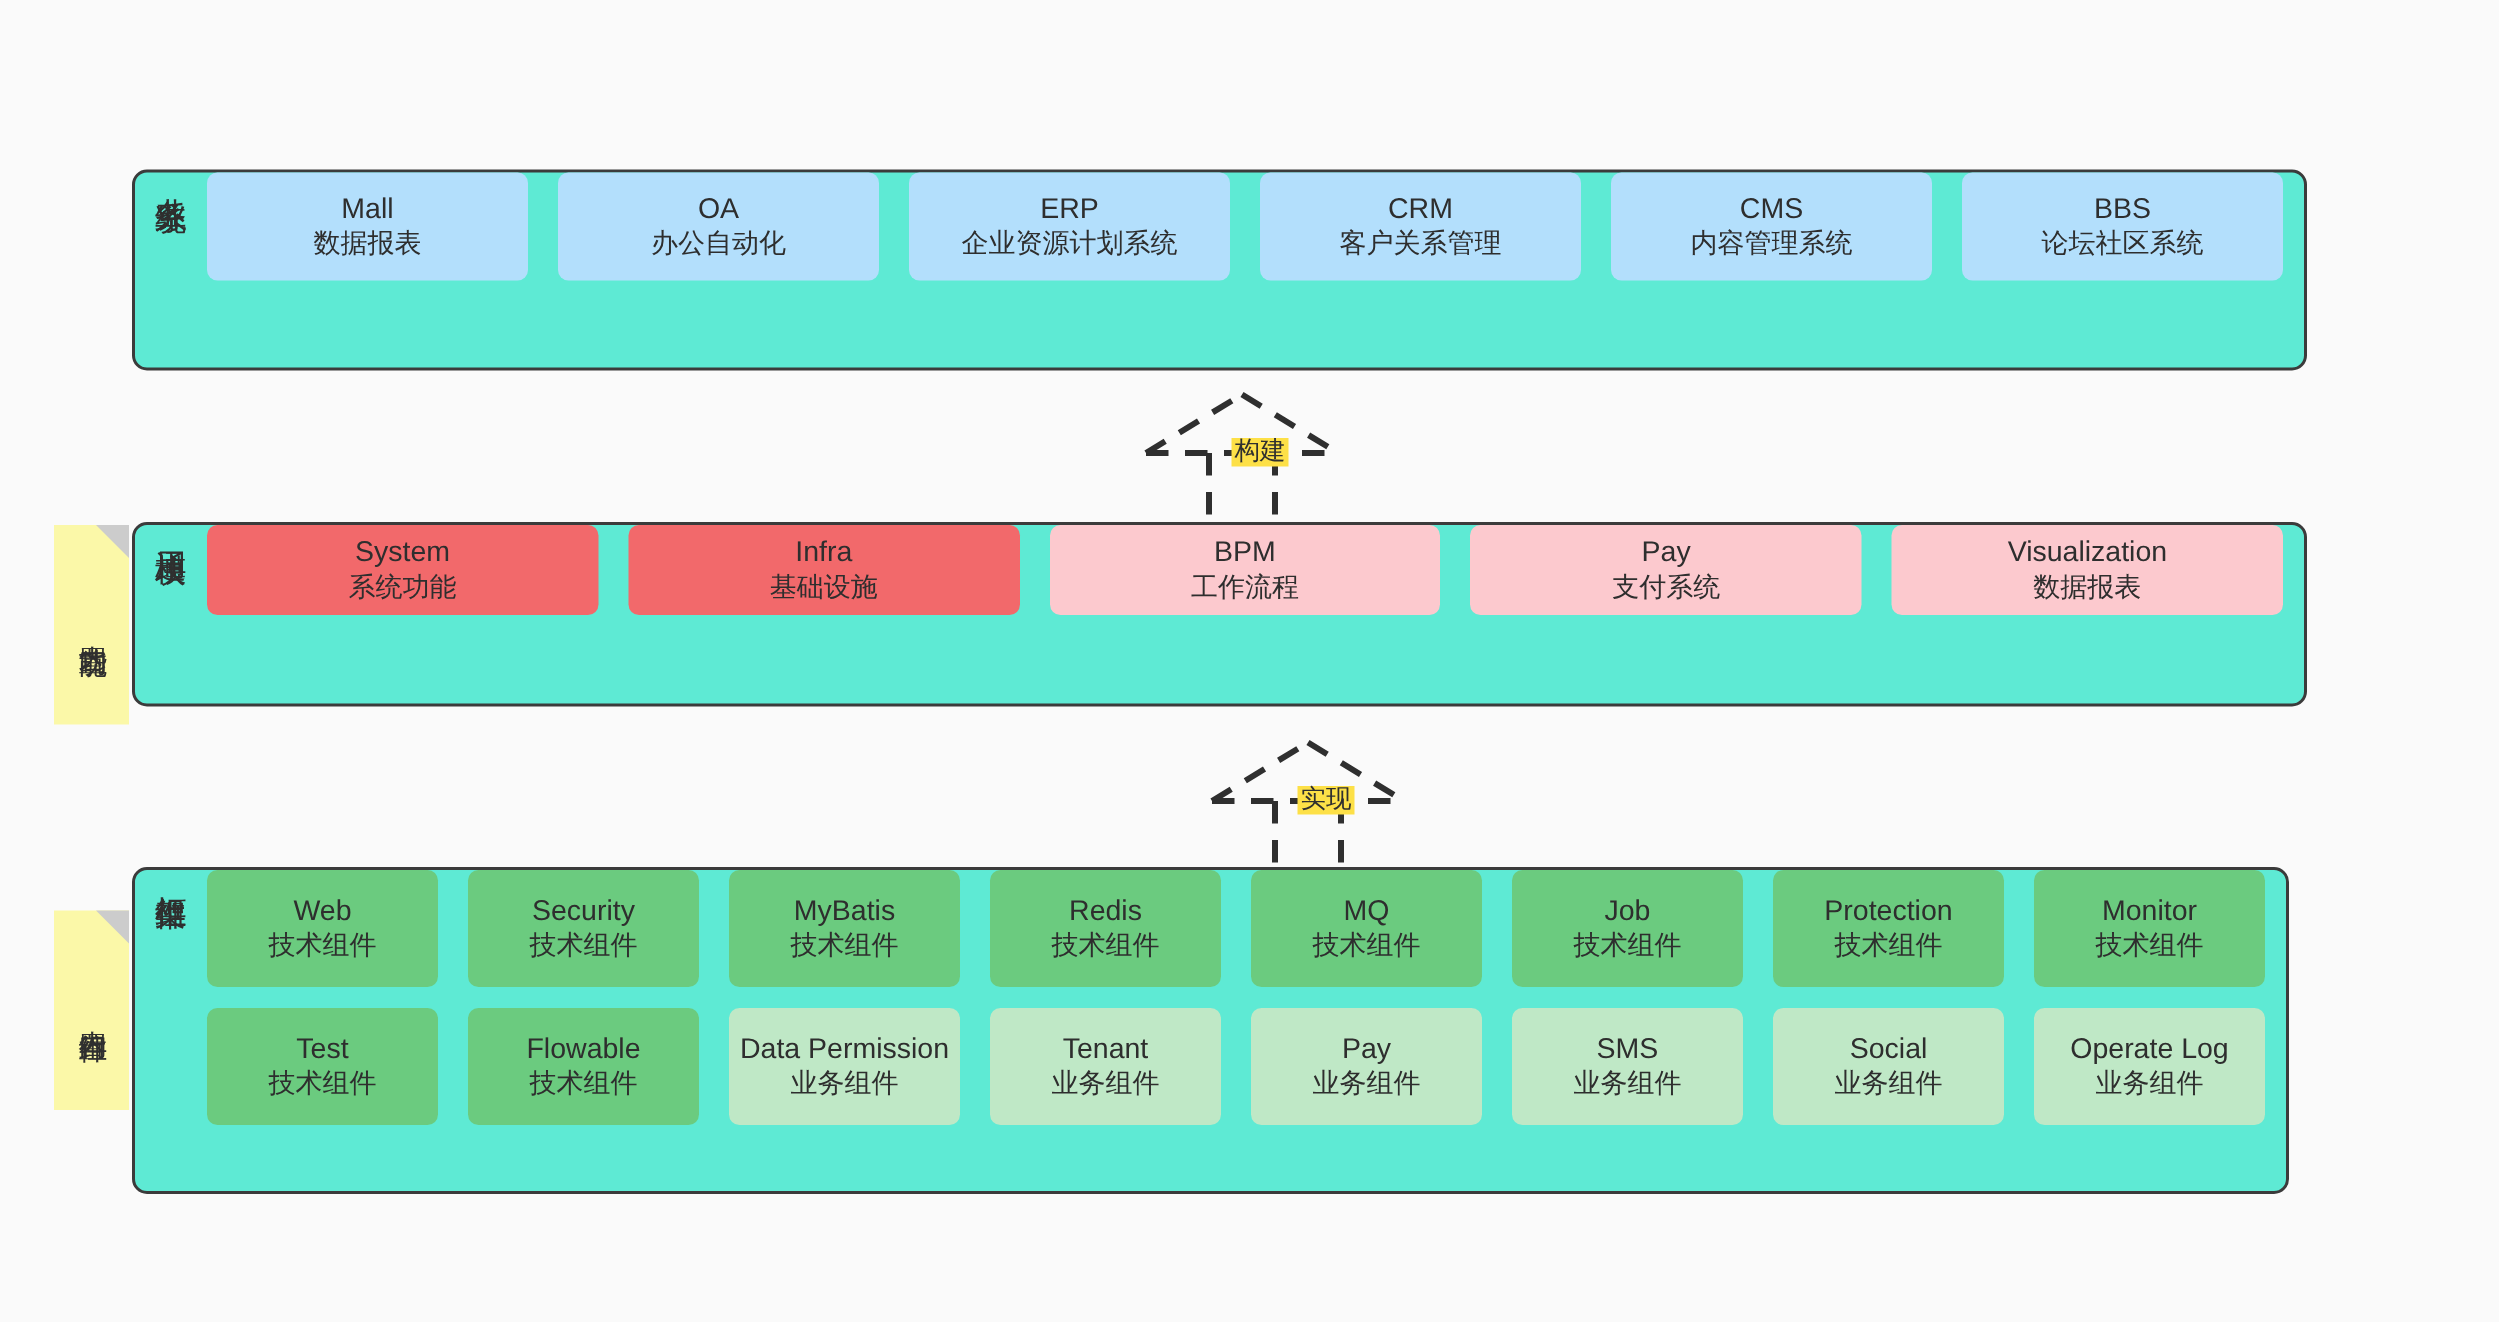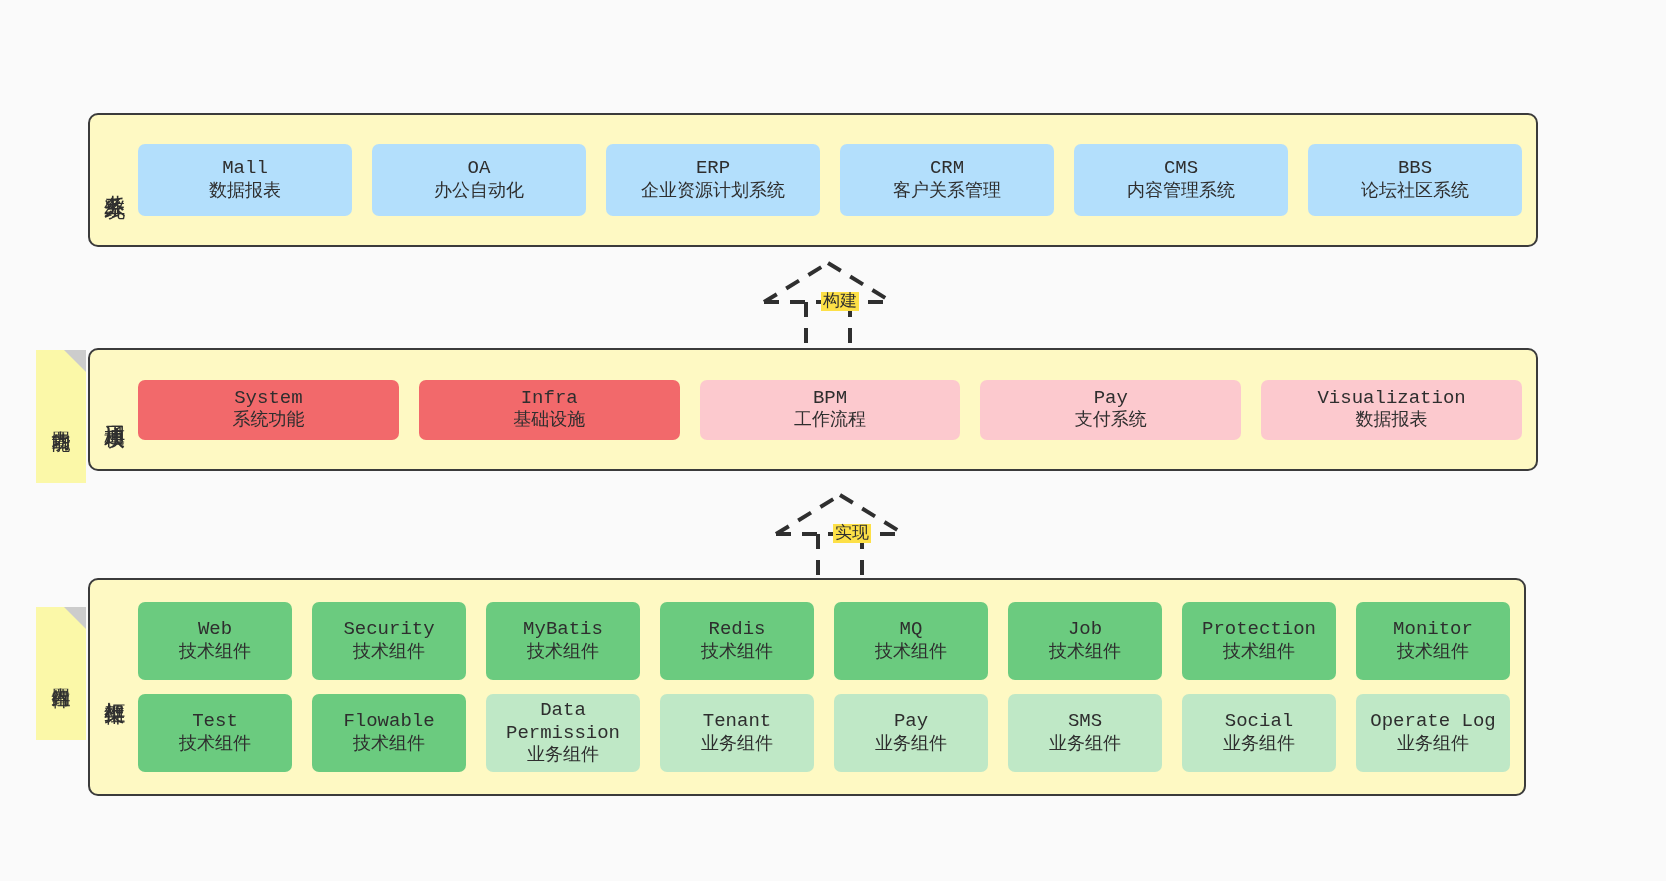--- a/index.html
+++ b/index.html
@@ -18,27 +18,26 @@
 
   .canvas {
     position: relative;
     width: 1666px;
     height: 881px;
   }
 
   
   .layer {
     position: absolute;
-    background: #fef9c3;
+    background: #5eead4;
     border: 2px solid #3b3b3b;
     border-radius: 10px;
     box-sizing: border-box;
     display: flex;
-    align-items: center;
-    font-family: Liberation Mono, monospace;
+    align-items: flex-start;
   }
 
   
   .layer-label {
     writing-mode: vertical-rl;
     text-orientation: upright;
     font-size: 21px;
     line-height: 1.12;
     letter-spacing: 1px;
     color: #2f2f2f;
@@ -147,21 +146,21 @@
     transform: translateX(-50%);
     top: 36px;
     background: #fde047;
     font-size: 17px;
     color: #2f2f2f;
     padding: 0 2px;
     line-height: 1.1;
     user-select: none;
   }
   #arrow-build     { left: 740px; top: 256px; }
-  #arrow-implement { left: 752px; top: 488px; }
+  #arrow-implement { left: 784px; top: 488px; }
 </style>
 </head>
 <body>
 
 <div class="canvas">
 
   <div class="layer" id="layer-business">
     <div class="layer-label">业务系统</div>
     <div class="layer-body">
       <div class="row">

